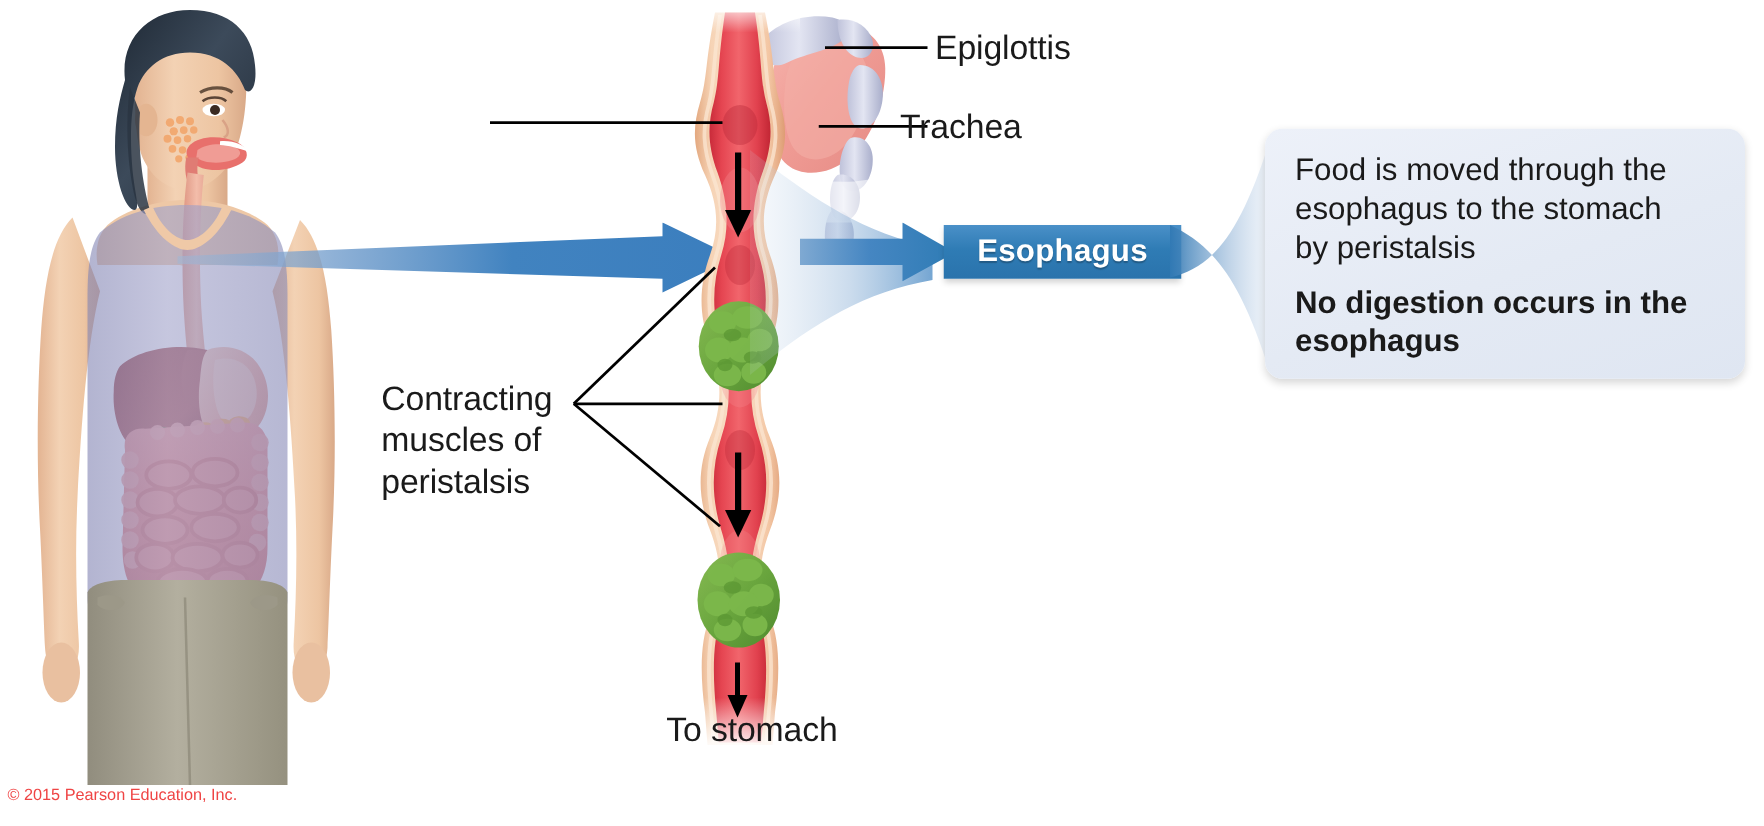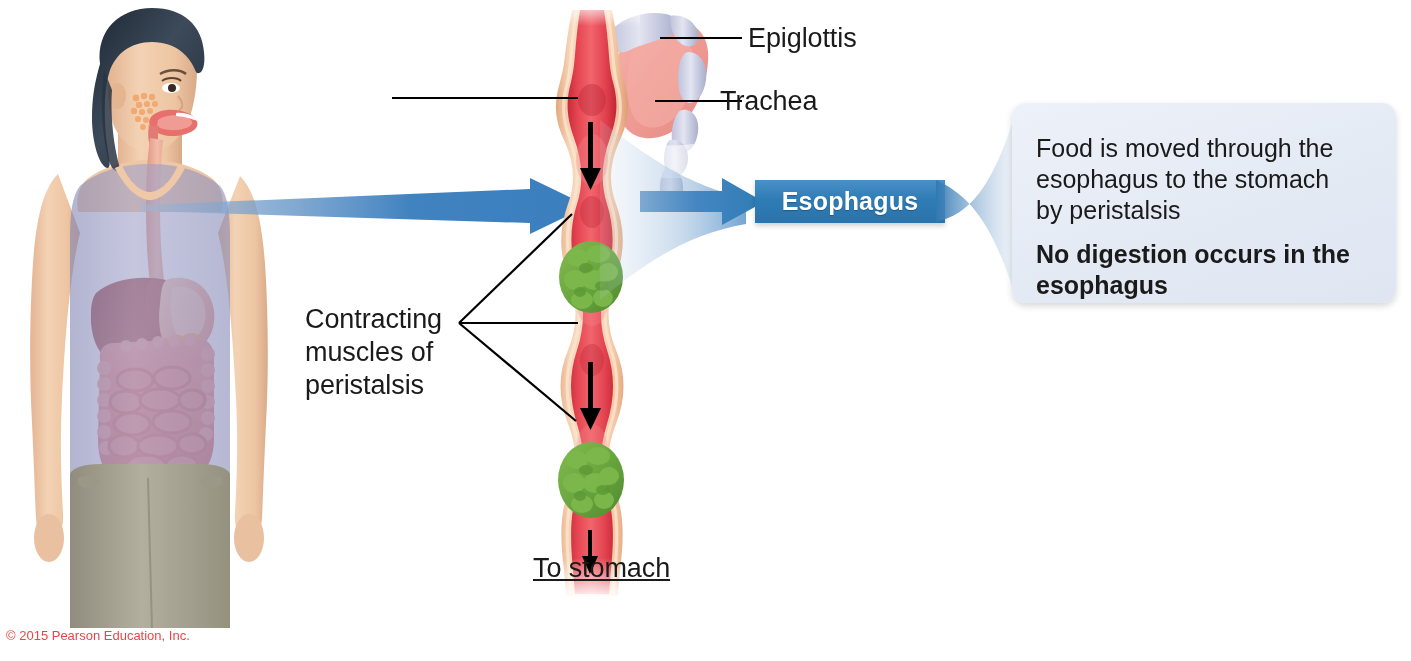--- a/index.html
+++ b/index.html
@@ -17,21 +17,21 @@
   .label{
     position:absolute;
     font-size:27px;
     line-height:33px;
     color:#1a1a1a;
     white-space:pre-line;
     letter-spacing:-0.1px;
   }
   #label-upper-esophageal-sphincter{left:307px;top:82px;}
   #label-contracting-muscles{left:305px;top:303px;}
-  #label-to-stomach{left:533px;top:552px;text-decoration:underline;}
+  #label-to-stomach{left:533px;top:568px;}
   #label-epiglottis{left:748px;top:22px;}
   #label-trachea{left:720px;top:85px;}
 
   
   #copyright{
     position:absolute;left:6px;top:628px;
     font-size:13px;line-height:16px;color:#ef4444;
     font-family:"Liberation Sans","DejaVu Sans",sans-serif;
   }
 
@@ -51,21 +51,21 @@
   
   #info-box{
     position:absolute;left:1012px;top:103px;width:384px;height:200px;
     background:linear-gradient(160deg,#EDF1F9 0%,#E4EAF4 55%,#DFE6F2 100%);
     border-radius:14px;
     box-shadow:0 3px 7px rgba(0,0,0,0.16);
   }
   .info-line{
     position:absolute;left:24px;
     font-size:25px;line-height:31px;color:#1a1a1a;
-    white-space:pre-line;width:345px;margin-top:12px;
+    white-space:pre-line;width:345px;
   }
   #info-text-1{top:18px;}
   #info-text-2{top:124px;font-weight:bold;}
 
   
   #human-figure{position:absolute;left:0px;top:8px;width:300px;height:620px;}
 </style>
 </head>
 <body>
 

